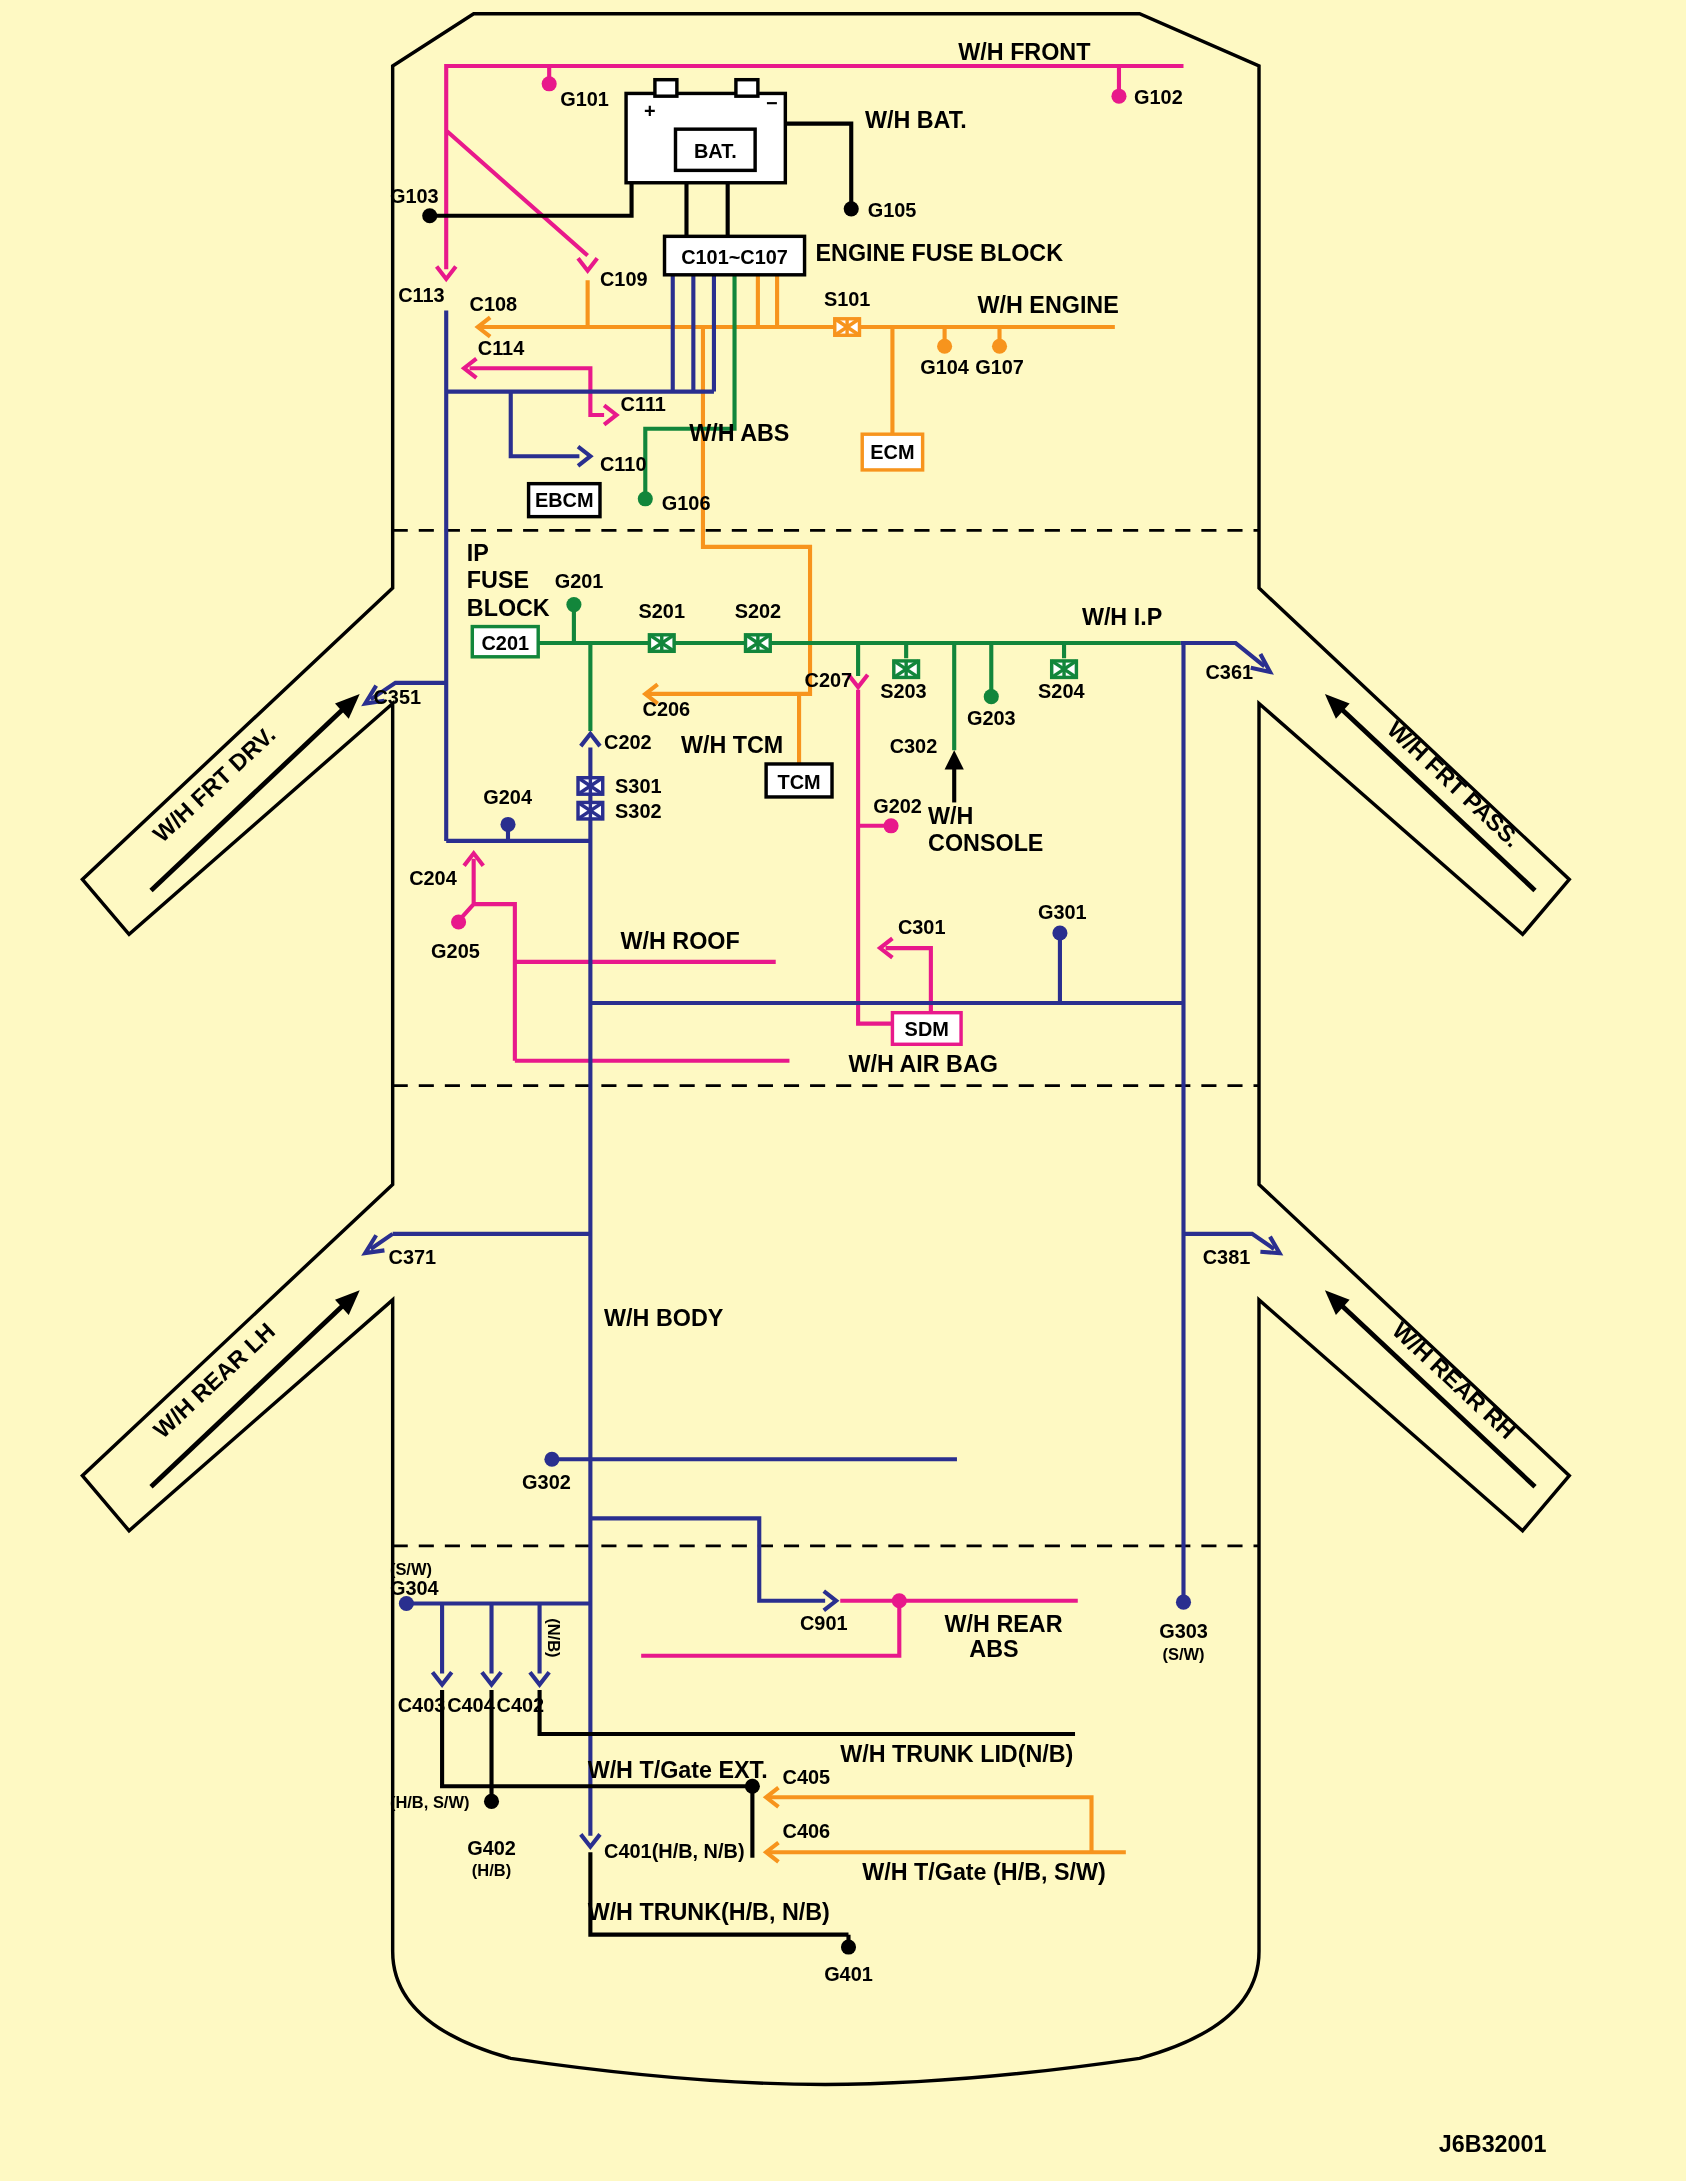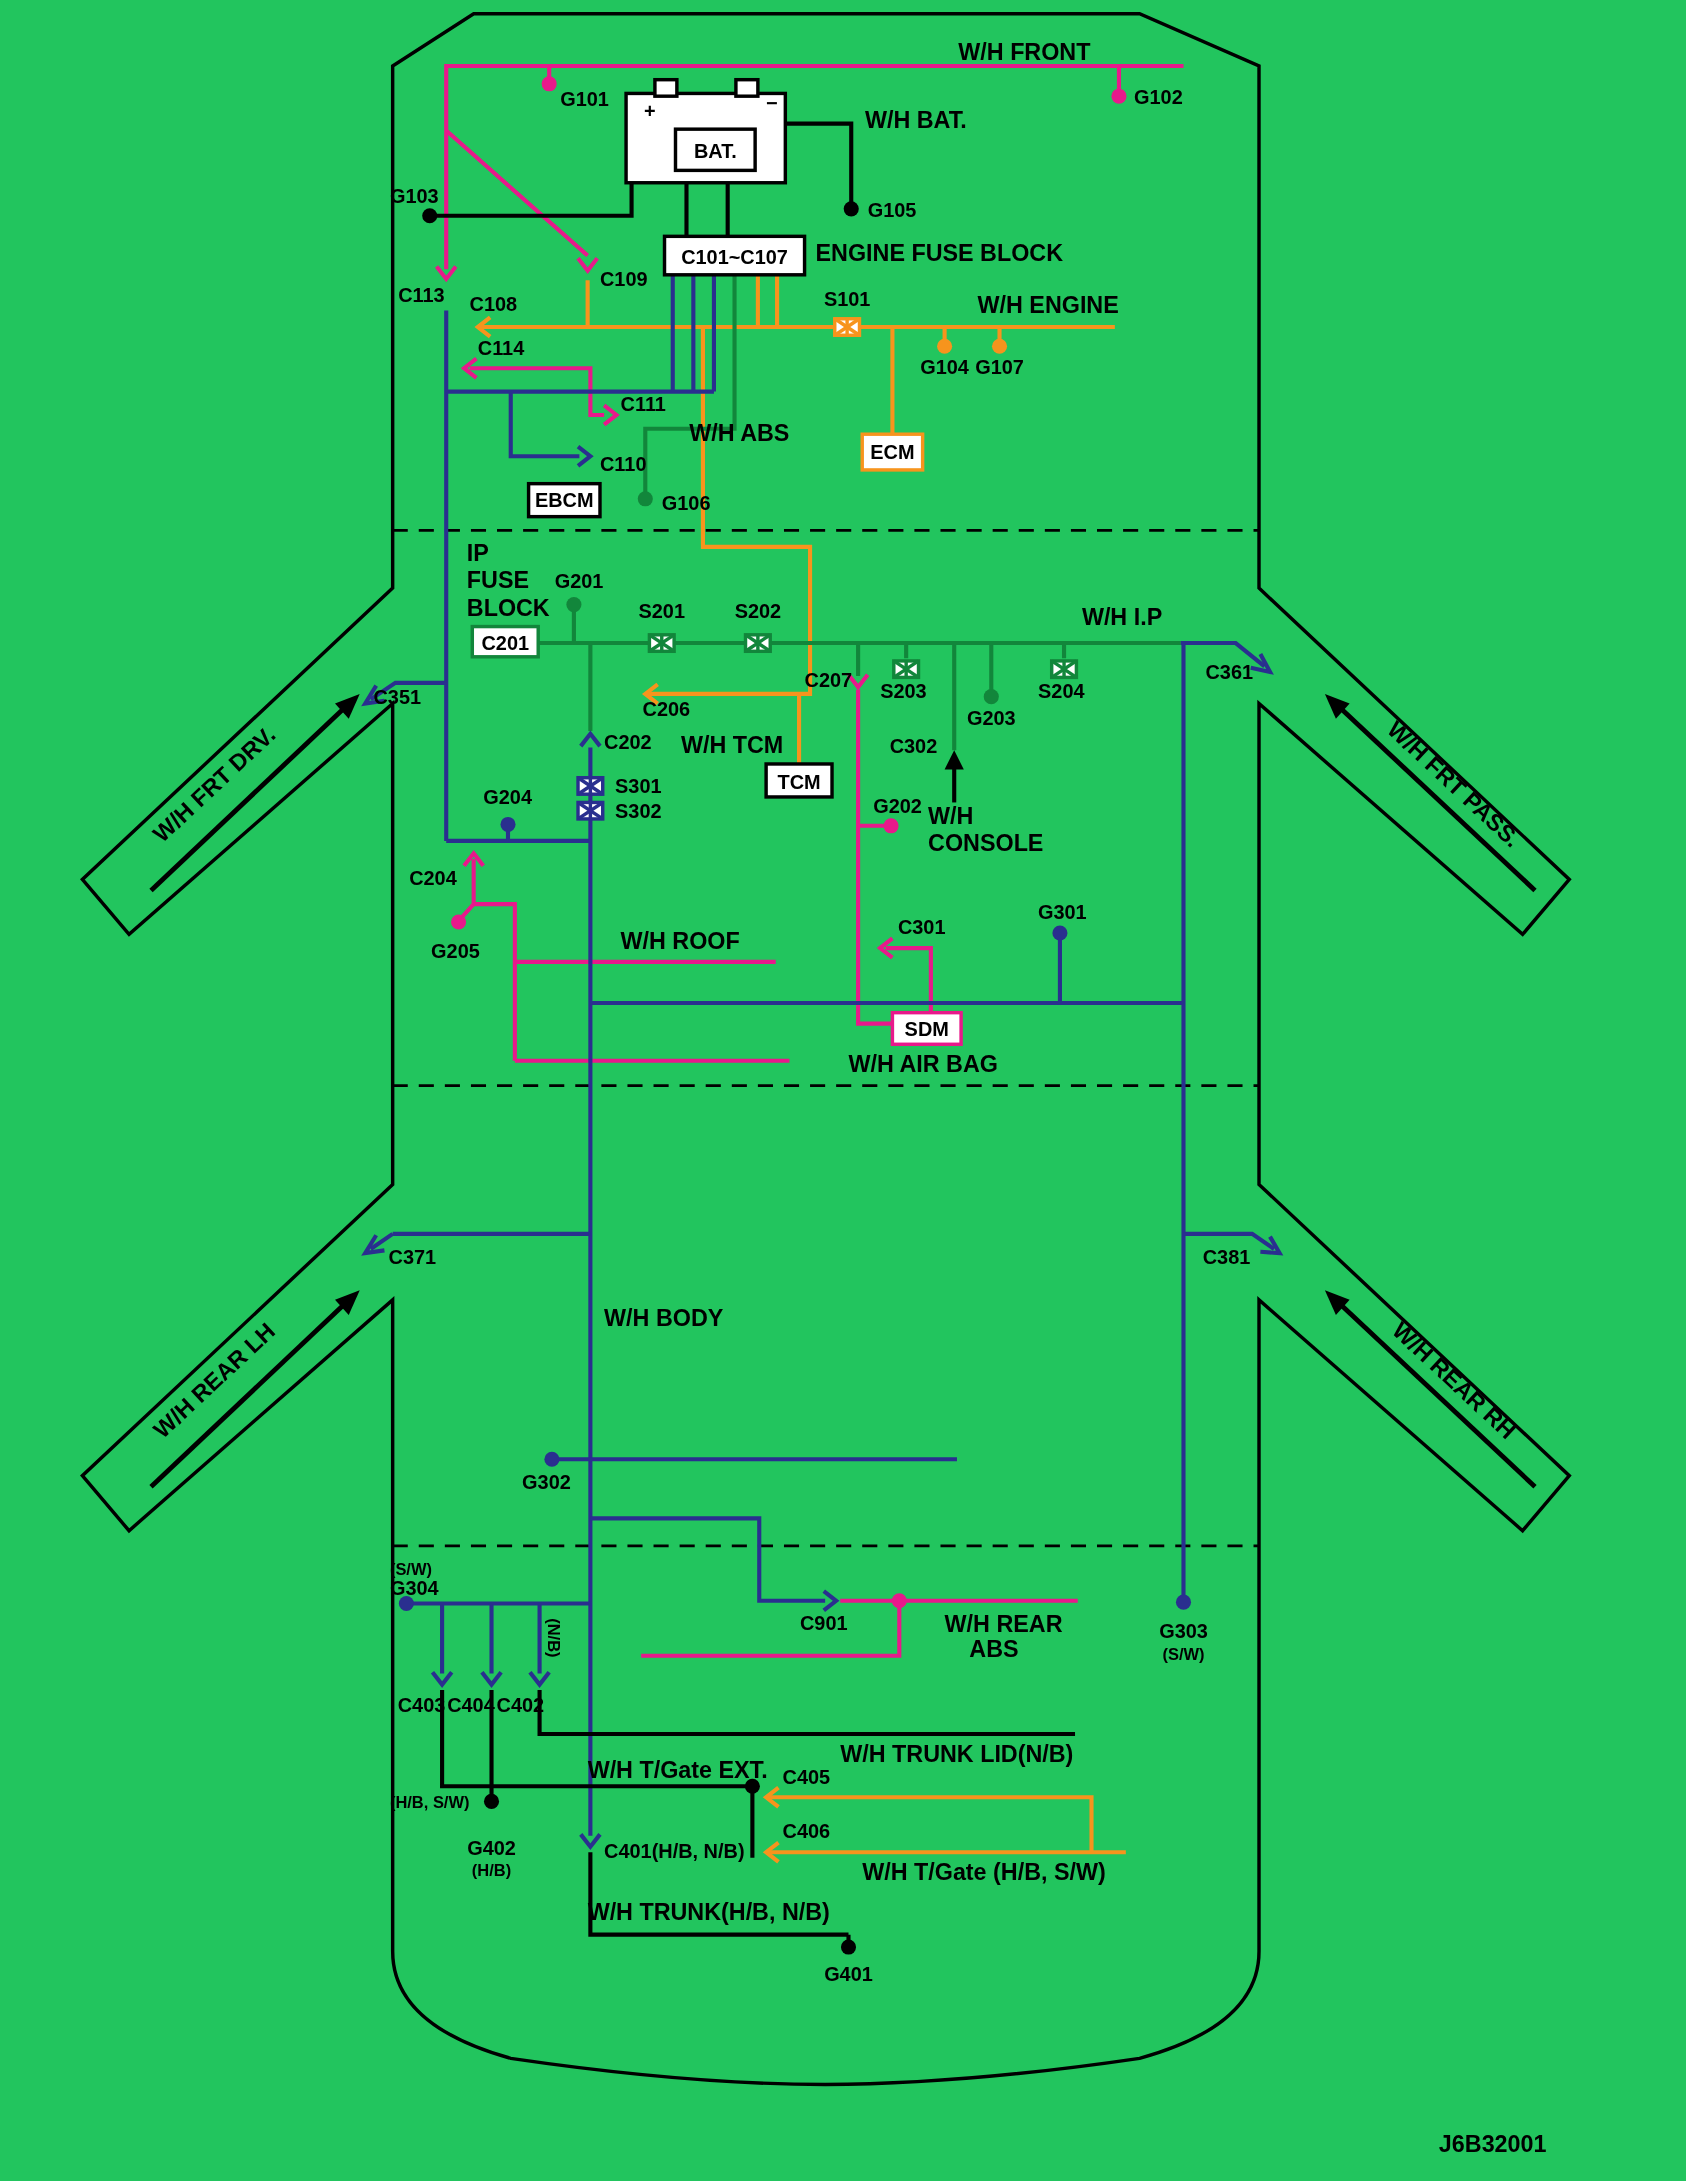--- a/index.html
+++ b/index.html
@@ -1,16 +1,16 @@
 <!DOCTYPE html>
 <html style="--pink: #E8198B; --orange: #F7941D; --green: #12863B; --navy: #2A2F8F; --black: #000000;font-size:14.7px"><head>
 <meta charset="utf-8">
 <style>
   html,body{margin:0;padding:0;background:#fff;}
-  .page{width:1686px;height:2182px;background:#22c55e;}
+  .page{width:1686px;height:2182px;background:#fef9c3;}
   svg{display:block;}
   text{font-family:"Liberation Sans","DejaVu Sans",sans-serif;font-weight:bold;fill:#000;}
   .tM{font-size:14.5px;}
   .tL{font-size:17px;}
   .tS{font-size:12px;}
   .outline{fill:none;stroke:#000;stroke-width:2.5;}
   .dash{fill:none;stroke:#000;stroke-width:2;stroke-dasharray:11 8;}
   .w{fill:none;stroke-width:3;}
   .w2{fill:none;stroke-width:2.5;}
   .pink{stroke:var(--pink,#E8198B);}

